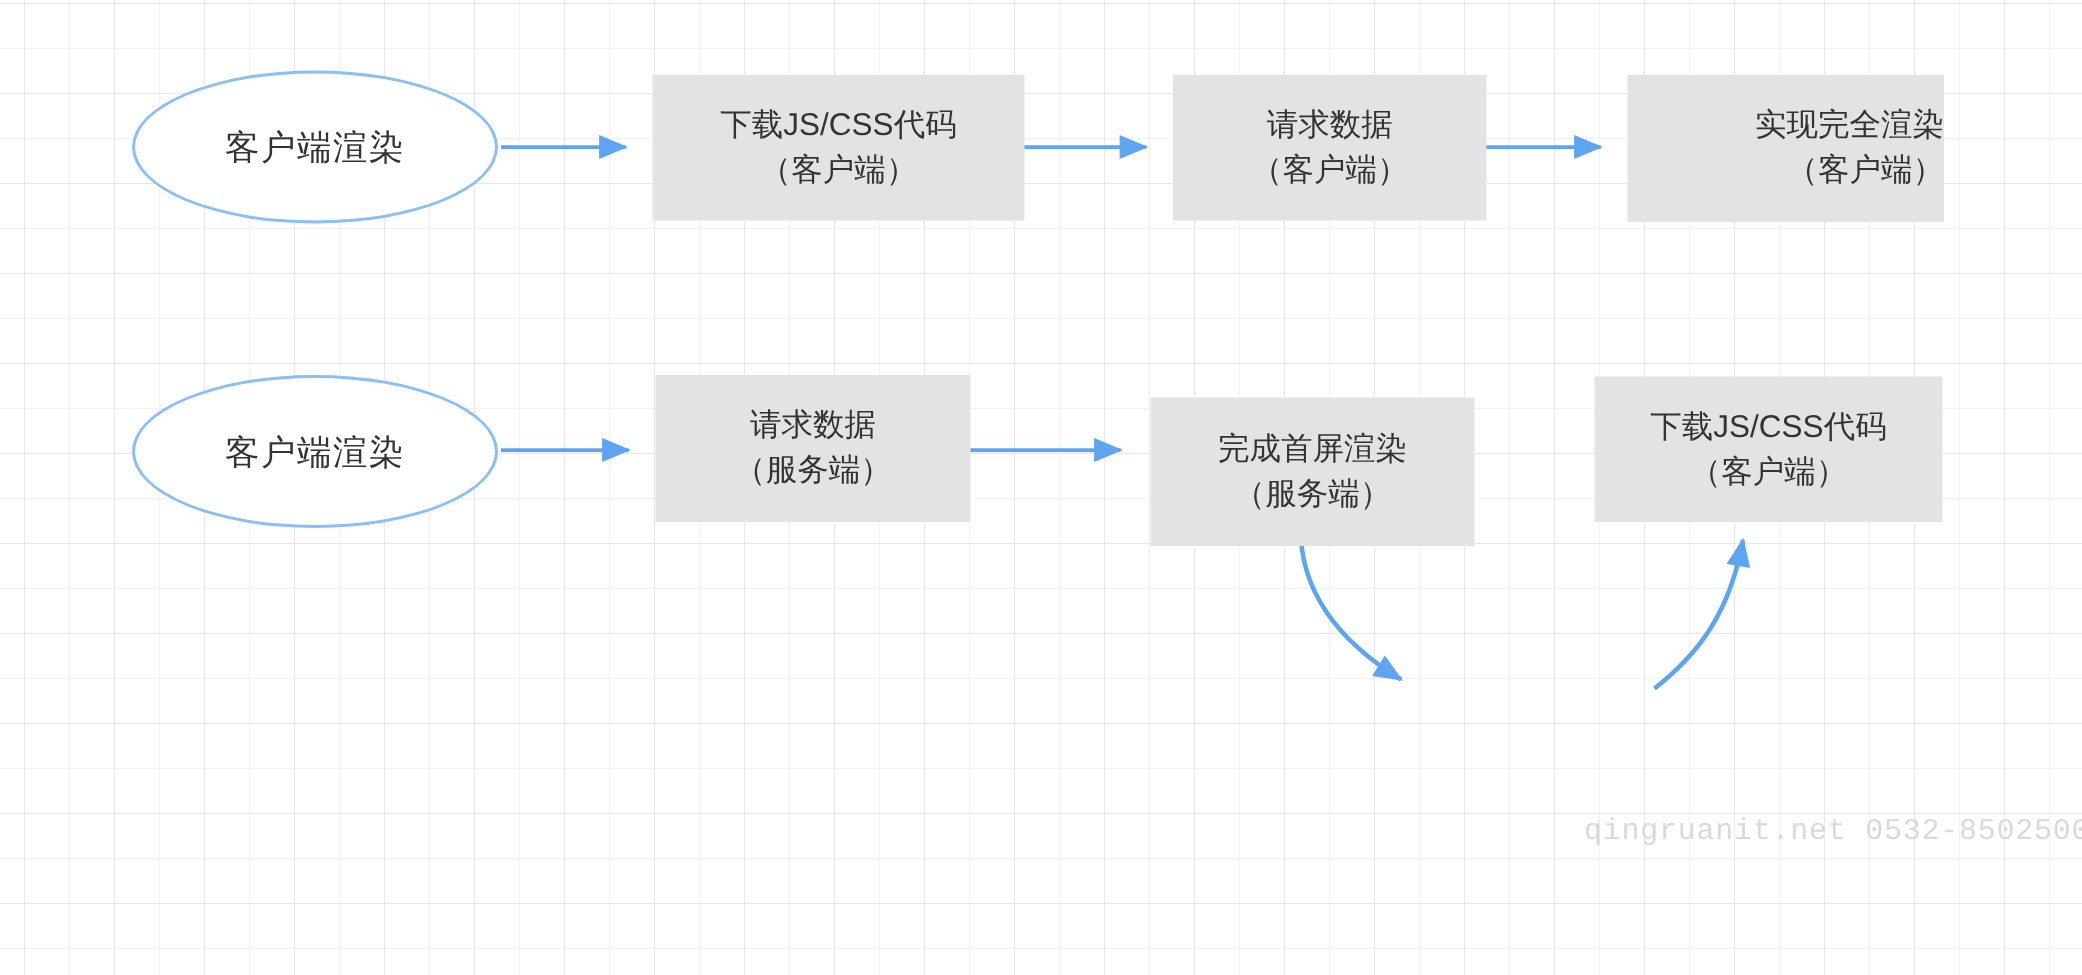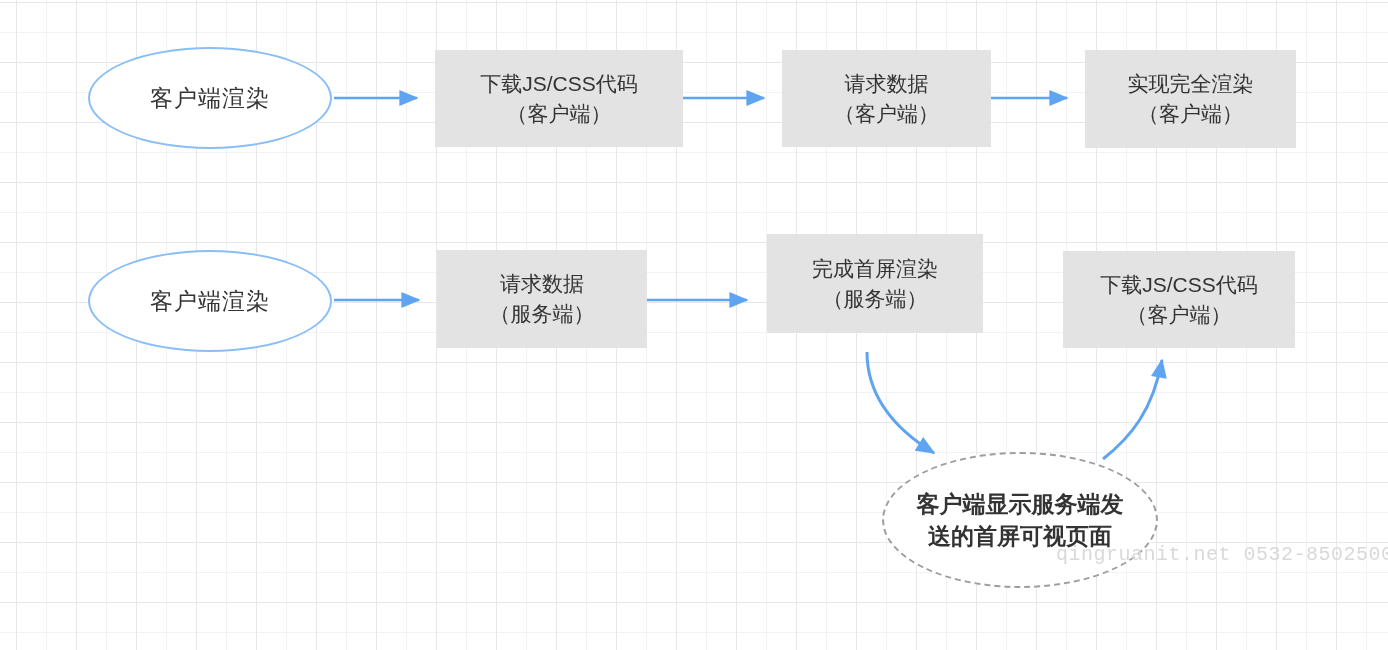--- a/index.html
+++ b/index.html
@@ -60,24 +60,24 @@
     font-family:"Liberation Mono","DejaVu Sans Mono",monospace;
     font-size:20px;
     color:#d9d9d9;
     white-space:nowrap;
     letter-spacing:0.5px;
   }
   
   .n-ellipse-csr{left:88px;top:47px;width:244px;height:102px;}
   .n-box-csr-1 {left:425px;top:50px;width:248px;height:97px;}
   .n-box-csr-2 {left:772px;top:50px;width:209px;height:97px;}
-  .n-box-csr-3 {left:1075px;top:50px;width:211px;height:98px;}
+  .n-box-csr-3 {left:1075px;top:50px;width:211px;height:98px;align-items:flex-end;}
   .n-ellipse-ssr{left:88px;top:250px;width:244px;height:102px;}
   .n-box-ssr-1 {left:427px;top:250px;width:210px;height:98px;}
-  .n-box-ssr-2 {left:757px;top:234px;width:216px;height:99px;}
+  .n-box-ssr-2 {left:757px;top:265px;width:216px;height:99px;}
   .n-box-ssr-3 {left:1053px;top:251px;width:232px;height:97px;}
   .n-note{left:882px;top:452px;width:276px;height:136px;}
 </style>
 </head>
 <body>
 
 <div class="canvas">
 
   <svg class="edges" viewBox="0 0 1388 650" xmlns="http://www.w3.org/2000/svg">
     <defs>
@@ -119,20 +119,16 @@
   </div>
   <div class="node box n-box-ssr-2">
     <span>完成首屏渲染</span>
     <span>（服务端）</span>
   </div>
   <div class="node box n-box-ssr-3">
     <span>下载JS/CSS代码</span>
     <span>（客户端）</span>
   </div>
 
-  <div class="node dashed-ellipse n-note">
-    <span>客户端显示服务端发</span>
-    <span>送的首屏可视页面</span>
-  </div>
 
   <div class="watermark">qingruanit.net 0532-85025005</div>
 
 </div>
 
 </body></html>

